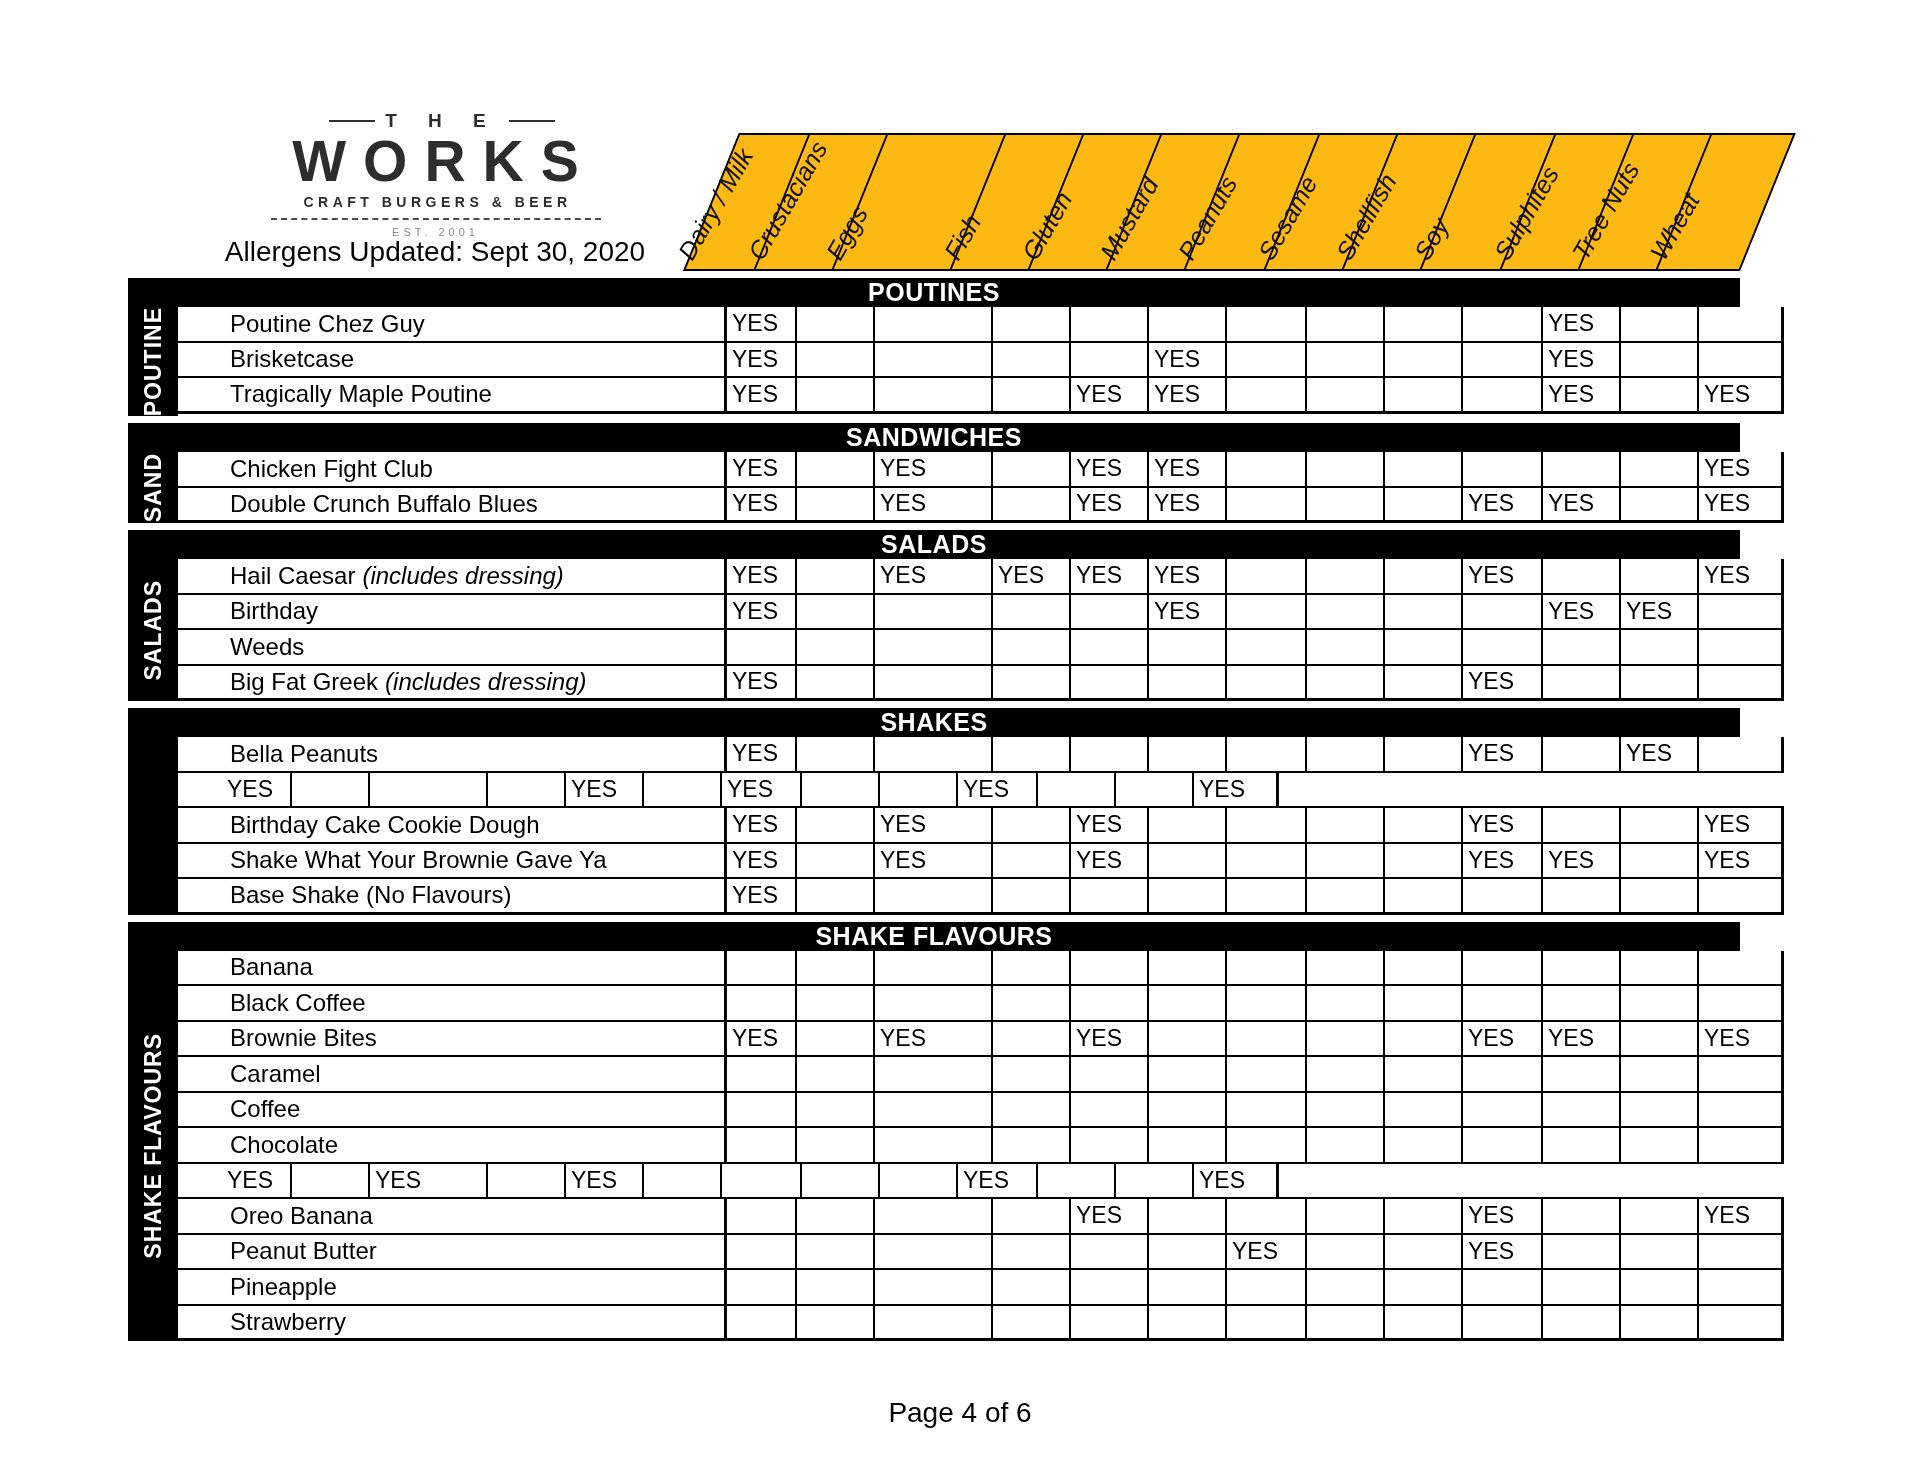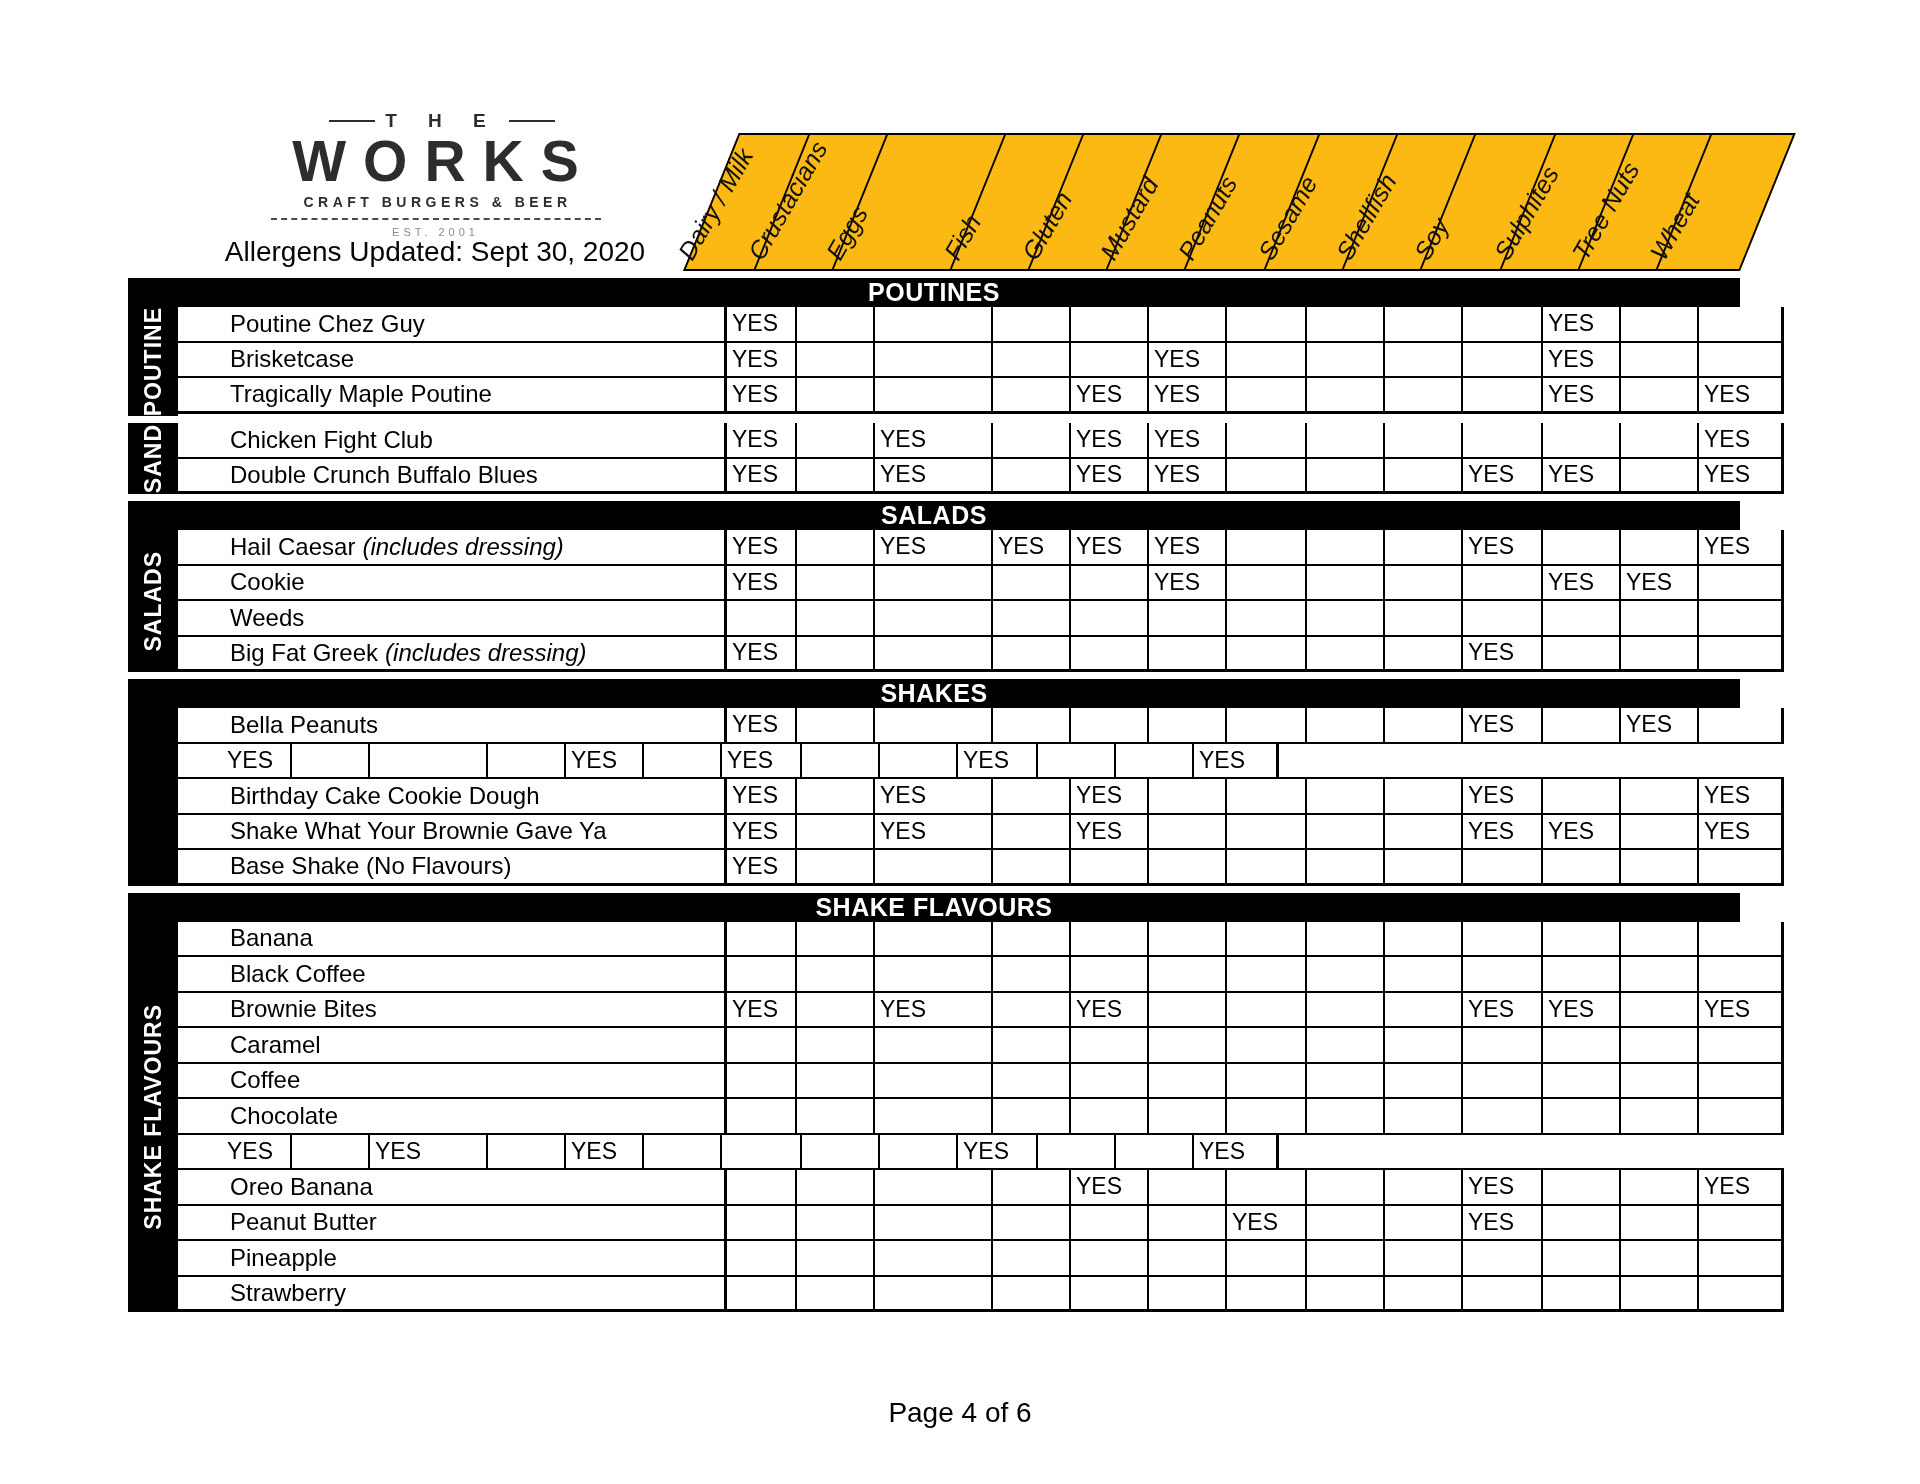--- a/index.html
+++ b/index.html
@@ -178,20 +178,21 @@
             <div class="acell" style="width: 78px;"></div>
             <div class="acell" style="width: 80px;"></div>
             <div class="acell" style="width: 78px;">YES</div>
             <div class="acell" style="width: 78px;"></div>
             <div class="acell" style="width: 85px;">YES</div>
           </div>
         </div>
       </div>
     </div>
     <div class="section">
+      <div class="sec-bar">SANDWICHES</div>
       <div class="sec-body">
         <div class="side">
           <span class="side-label">SAND</span>
         </div>
         <div class="rows">
           <div class="row">
             <div class="ncell">
               <span>Chicken Fight Club</span>
             </div>
             <div class="acell" style="width: 70px;">YES</div>
@@ -250,21 +251,21 @@
             <div class="acell" style="width: 80px;"></div>
             <div class="acell" style="width: 78px;"></div>
             <div class="acell" style="width: 78px;"></div>
             <div class="acell" style="width: 80px;">YES</div>
             <div class="acell" style="width: 78px;"></div>
             <div class="acell" style="width: 78px;"></div>
             <div class="acell" style="width: 85px;">YES</div>
           </div>
           <div class="row">
             <div class="ncell">
-              <span>Cookie</span>
+              <span>Birthday</span>
             </div>
             <div class="acell" style="width: 70px;">YES</div>
             <div class="acell" style="width: 78px;"></div>
             <div class="acell" style="width: 118px;"></div>
             <div class="acell" style="width: 78px;"></div>
             <div class="acell" style="width: 78px;"></div>
             <div class="acell" style="width: 78px;">YES</div>
             <div class="acell" style="width: 80px;"></div>
             <div class="acell" style="width: 78px;"></div>
             <div class="acell" style="width: 78px;"></div>

